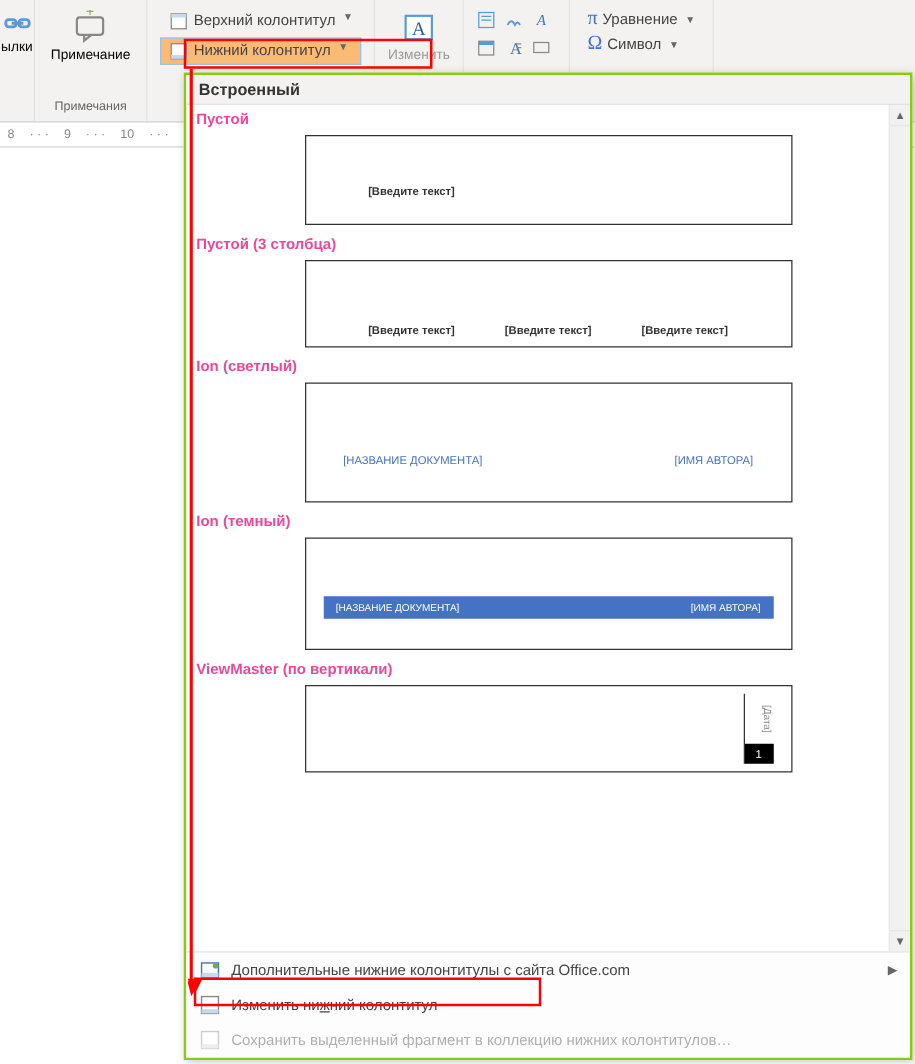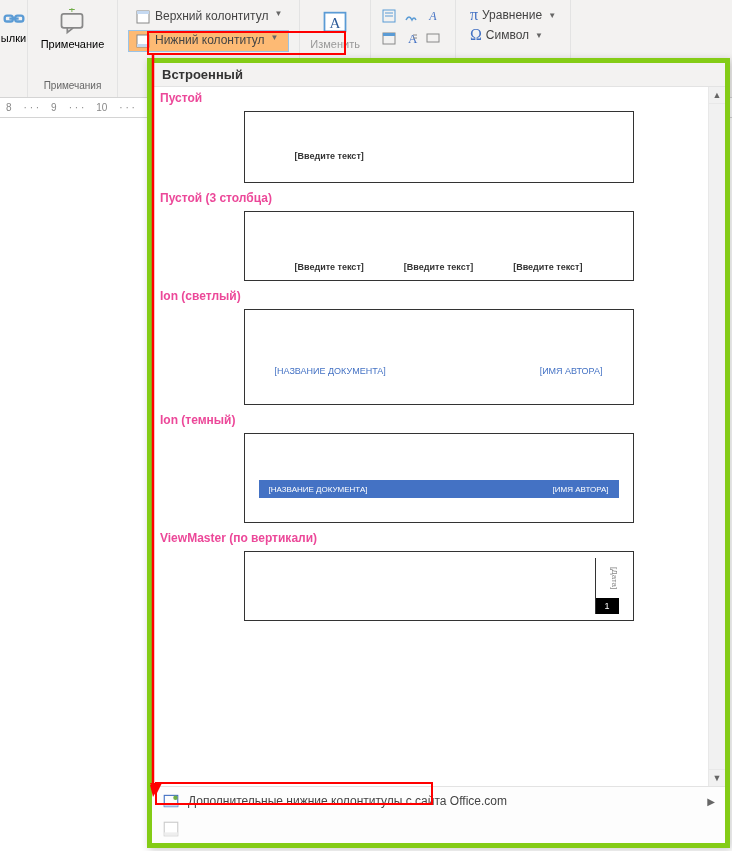--- a/index.html
+++ b/index.html
@@ -34,21 +34,21 @@
 
 
 .red-box { border: 2px solid #ff0000; position: absolute; pointer-events: none; }
 .red-box.top { left: 147px; top: 31px; width: 199px; height: 24px; }
 .red-box.bottom { left: 155px; top: 782px; width: 278px; height: 23px; }
 
 
 .ruler { background: #fff; height: 20px; border-bottom: 1px solid #d4d4d4; font-size: 10px; color: #888; padding-left: 6px; display: flex; align-items: center; gap: 12px; }
 
 
-.gallery-container { position: absolute; left: 147px; top: 58px; width: 583px; height: 790px; background: #fff; border: 5px solid #84cc16; box-shadow: 2px 2px 8px rgba(0,0,0,0.2); display: flex; flex-direction: column; }
+.gallery-container { position: absolute; left: 147px; top: 58px; width: 583px; height: 790px; background: #fff; border: 2px solid #84cc16; box-shadow: 2px 2px 8px rgba(0,0,0,0.2); display: flex; flex-direction: column; }
 .gallery-header { background: #f3f2f1; padding: 4px 10px; font-weight: bold; font-size: 13px; color: #333; border-bottom: 1px solid #e3e3e3; }
 .gallery-scroll { flex: 1; overflow: hidden; position: relative; }
 .gallery-content { padding: 4px 8px; }
 
 
 .scrollbar { position: absolute; right: 0; top: 0; bottom: 0; width: 17px; background: #f1f1f1; border-left: 1px solid #e8e8e8; }
 .scroll-up, .scroll-down { height: 17px; display: flex; align-items: center; justify-content: center; cursor: pointer; color: #666; font-size: 9px; }
 .scroll-up { border-bottom: 1px solid #e8e8e8; }
 .scroll-down { position: absolute; bottom: 0; width: 100%; border-top: 1px solid #e8e8e8; }
 
@@ -275,27 +275,37 @@
       <span class="mi-icon">
         <svg viewBox="0 0 16 16">
             <rect x="2" y="3" width="12" height="10" fill="none" stroke="#4472c4"></rect>
             <rect x="2" y="10" width="12" height="3" fill="#c5d9f1"></rect>
             <circle cx="12" cy="5" r="2" fill="#70ad47"></circle>
           </svg>
       </span>
       <span><span class="underline">Д</span><span>ополнительные нижние колонтитулы с сайта Office.com</span></span>
       <span class="mi-arrow">▶</span>
     </div>
+    <div class="menu-item">
+      <span class="mi-icon">
+        <svg viewBox="0 0 16 16">
+            <rect x="2" y="2" width="12" height="12" fill="#fff" stroke="#888"></rect>
+            <rect x="2" y="11" width="12" height="3" fill="#c5d9f1"></rect>
+          </svg>
+      </span>
+      <span><span>Изменить ни</span><span class="underline">ж</span><span>ний колонтитул</span></span>
+    </div>
     <div class="menu-item disabled">
       <span class="mi-icon">
         <svg viewBox="0 0 16 16">
             <rect x="2" y="2" width="12" height="12" fill="#fff" stroke="#ccc"></rect>
             <rect x="2" y="11" width="12" height="3" fill="#eee"></rect>
           </svg>
       </span>
+      <span>Сохранить выделенный фрагмент в коллекцию нижних колонтитулов…</span>
     </div>
   </div>
 </div>
 
 <div class="red-box top"></div>
 <div class="red-box bottom"></div>
 
 <svg class="red-arrow" width="20" height="745">
   <line x1="3" y1="0" x2="3" y2="735" stroke="#ff0000" stroke-width="2.5"></line>
   <polygon points="3,740 -3,728 9,728" fill="#ff0000" transform="translate(3,0)"></polygon>

